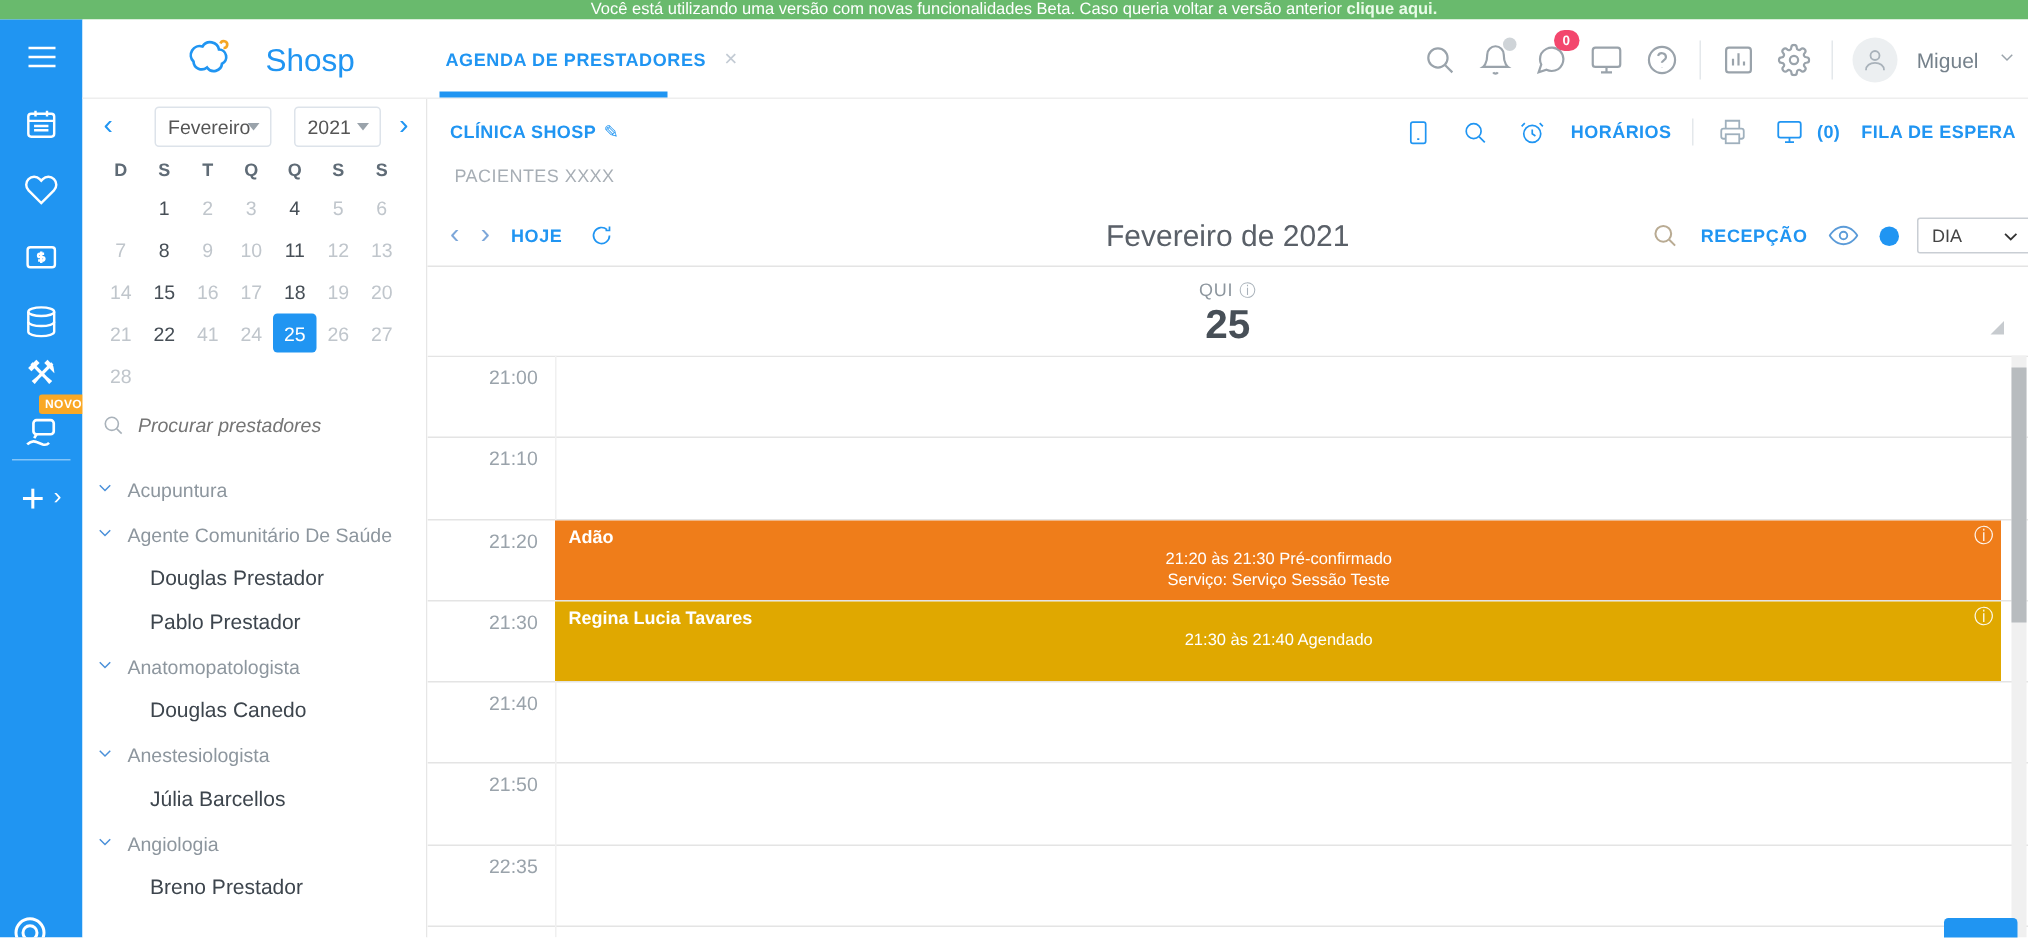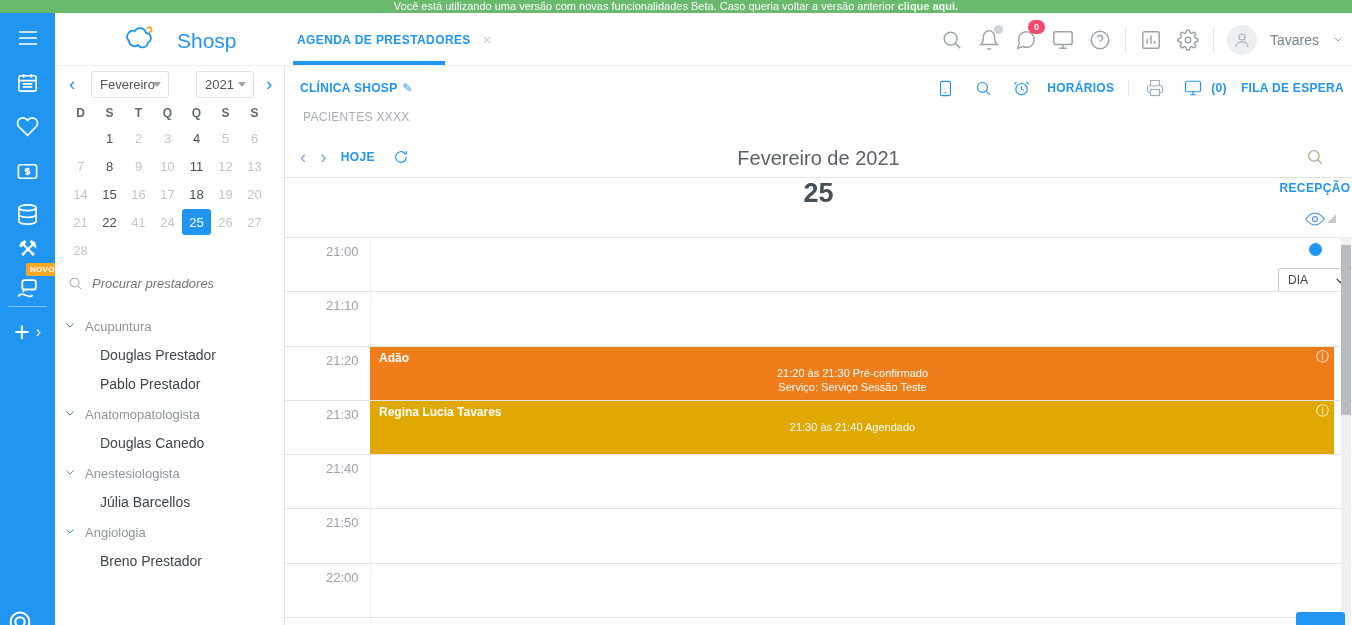--- a/index.html
+++ b/index.html
@@ -94,21 +94,21 @@
   .mtb .vdiv { height:18px; }
   .subtitle { position:absolute; left:18px; top:44px; color:#a7aeb5; font-size:12px; letter-spacing:.3px; }
 
   .agenda-bar { position:absolute; left:0; top:79px; width:1067px; height:32px; }
   .ab-left { position:absolute; left:15px; top:0; display:flex; align-items:center; gap:14px; }
   .nav-arrow { color:#7da7d9; font-size:19px; cursor:pointer; line-height:22px; }
   .hoje { color:#2095f2; font-size:12px; font-weight:bold; letter-spacing:.4px; cursor:pointer; }
   .refresh svg { stroke:#2095f2; fill:none; stroke-width:1.7; }
   .agenda-title { position:absolute; left:0; width:1067px; top:2px; text-align:center;
     color:#5a6068; font-size:20px; }
-  .ab-right { position:absolute; right:0; top:0; display:flex; align-items:center; gap:12px;flex-direction:column; }
+  .ab-right { position:absolute; right:0; top:0; display:flex; align-items:center; gap:12px; }
   .ab-right .gold svg { stroke:#b9ab93; fill:none; stroke-width:1.8; }
   .recepcao { color:#2095f2; font-size:12px; font-weight:bold; letter-spacing:.4px; cursor:pointer; }
   .eye svg { stroke:#5b9bd8; fill:none; stroke-width:1.5; }
   .blue-dot { width:13px; height:13px; border-radius:50%; background:#2095f2; cursor:pointer; }
   .view-select { position:relative; width:78px; height:24px; border:1px solid #c9ced4; border-radius:2px;
     display:flex; align-items:center; padding-left:9px; font-size:12px; color:#444;
     cursor:pointer; margin-right:-4px; background:#fff; }
   .view-select svg { position:absolute; right:8px; stroke:#333; fill:none; stroke-width:2.2; }
 
   .sep { position:absolute; left:0; width:1067px; border-top:1px solid #e4e4e4; }
@@ -258,33 +258,33 @@
             <path d="M19.4 15a1.65 1.65 0 0 0 .33 1.82l.06.06a2 2 0 0 1-2.83 2.83l-.06-.06a1.65 1.65 0 0 0-1.82-.33 1.65 1.65 0 0 0-1 1.51V21a2 2 0 0 1-4 0v-.09A1.65 1.65 0 0 0 9 19.4a1.65 1.65 0 0 0-1.82.33l-.06.06a2 2 0 0 1-2.83-2.83l.06-.06a1.65 1.65 0 0 0 .33-1.82 1.65 1.65 0 0 0-1.51-1H3a2 2 0 0 1 0-4h.09A1.65 1.65 0 0 0 4.6 9a1.65 1.65 0 0 0-.33-1.82l-.06-.06a2 2 0 0 1 2.83-2.83l.06.06a1.65 1.65 0 0 0 1.82.33H9a1.65 1.65 0 0 0 1-1.51V3a2 2 0 0 1 4 0v.09a1.65 1.65 0 0 0 1 1.51 1.65 1.65 0 0 0 1.82-.33l.06-.06a2 2 0 0 1 2.83 2.83l-.06.06a1.65 1.65 0 0 0-.33 1.82V9a1.65 1.65 0 0 0 1.51 1H21a2 2 0 0 1 0 4h-.09a1.65 1.65 0 0 0-1.51 1z"></path>
           </svg>
       </div>
       <div class="vdiv"></div>
       <div class="avatar">
         <svg width="18" height="18" viewBox="0 0 24 24">
             <circle cx="12" cy="8" r="4"></circle>
             <path d="M4 21c0-4 3.5-6.5 8-6.5s8 2.5 8 6.5"></path>
           </svg>
       </div>
-      <span class="user-name">Tavares</span>
+      <span class="user-name">Miguel</span>
       <span class="user-caret">
         <svg width="12" height="12" viewBox="0 0 24 24">
             <path d="M5 9l7 7 7-7"></path>
           </svg>
       </span>
     </div>
   </div>
 
   <div class="panel">
     <div class="cal-nav">
       <span class="cal-arrow" style="left:14px">‹</span>
-      <div class="sel-box" style="left:36px; width:78px">
+      <div class="sel-box" style="left:48px; width:78px">
         <span>Fevereiro</span>
         <span class="sel-caret"></span>
       </div>
       <div class="sel-box" style="left:141px; width:58px">
         <span>2021</span>
         <span class="sel-caret"></span>
       </div>
       <span class="cal-arrow" style="left:211px">›</span>
     </div>
     <div class="cal-week" id="cal-week">
@@ -342,20 +342,26 @@
         </svg>
       <input placeholder="Procurar prestadores" style="">
     </div>
     <div id="provider-list">
         <div class="grp-label">
           <span><svg width="12" height="12" viewBox="0 0 24 24">
               <path d="M5 9l7 7 7-7"></path>
             </svg></span>
           <span>Acupuntura</span>
         </div>
+        <div class="grp-label">
+          <span><svg width="12" height="12" viewBox="0 0 24 24">
+              <path d="M5 9l7 7 7-7"></path>
+            </svg></span>
+          <span>Agente Comunitário De Saúde</span>
+        </div>
         <div class="provider">Douglas Prestador</div>
         <div class="provider">Pablo Prestador</div>
         <div class="grp-label">
           <span><svg width="12" height="12" viewBox="0 0 24 24">
               <path d="M5 9l7 7 7-7"></path>
             </svg></span>
           <span>Anatomopatologista</span>
         </div>
         <div class="provider">Douglas Canedo</div>
         <div class="grp-label">
@@ -450,20 +456,22 @@
           <span>DIA</span>
           <svg width="13" height="13" viewBox="0 0 24 24">
               <path d="M5 9l7 7 7-7"></path>
             </svg>
         </div>
       </div>
     </div>
     <div class="sep" style="top:111px"></div>
 
     <div class="day-header">
+      <div class="dh-top"><span>QUI</span>
+        <span class="dh-info">ⓘ</span></div>
       <div class="dh-num">25</div>
       <div class="corner-tri"></div>
     </div>
 
     <div class="grid-wrap">
       <div id="time-grid">
           <div class="trow">
             <span>21:00</span>
           </div>
           <div class="trow">
@@ -475,21 +483,21 @@
           <div class="trow">
             <span>21:30</span>
           </div>
           <div class="trow">
             <span>21:40</span>
           </div>
           <div class="trow">
             <span>21:50</span>
           </div>
           <div class="trow">
-            <span>22:00</span>
+            <span>22:35</span>
           </div>
           <div class="trow">
             <span>22:10</span>
           </div>
         </div>
       <div class="tcol-line"></div>
       <div id="events-layer">
           <div class="event" style="top: 110.1px; height: 52.8px; background: rgb(239, 125, 26);">
             <div class="ev-name">Adão</div>
             <div class="ev-line">21:20 às 21:30 Pré-confirmado</div>

